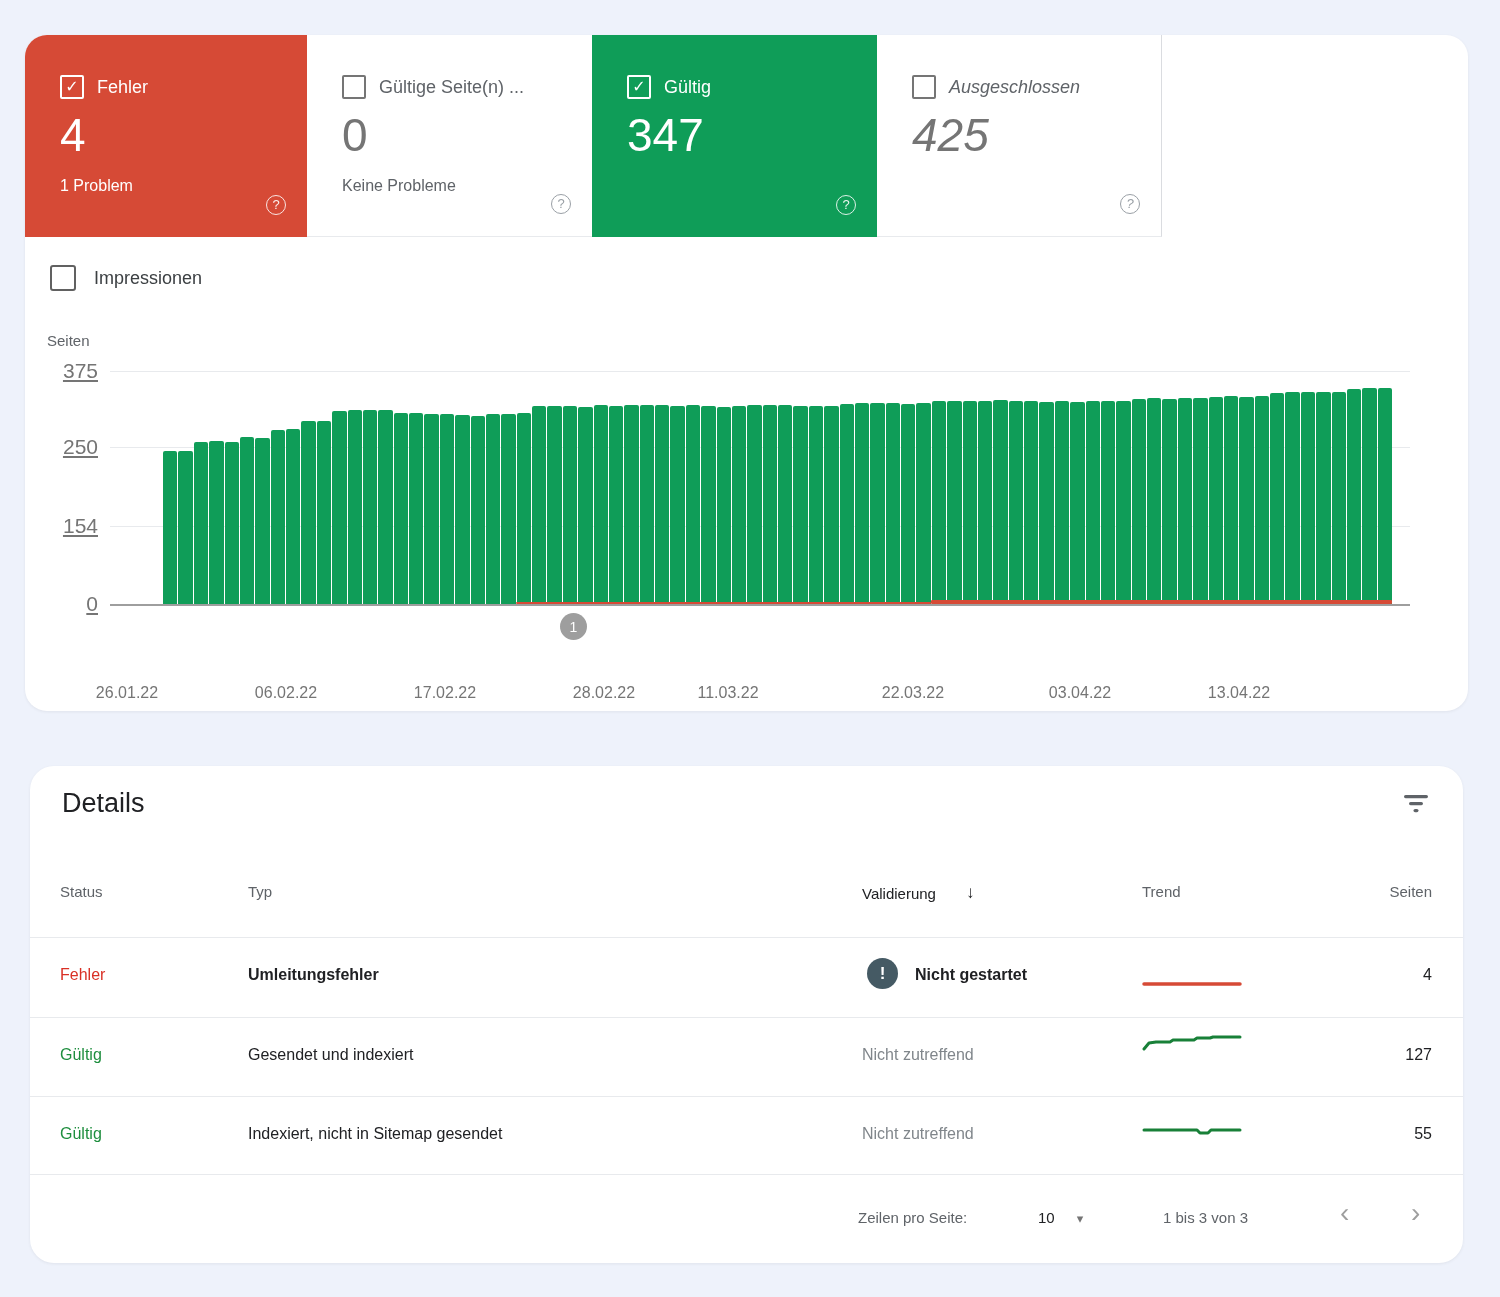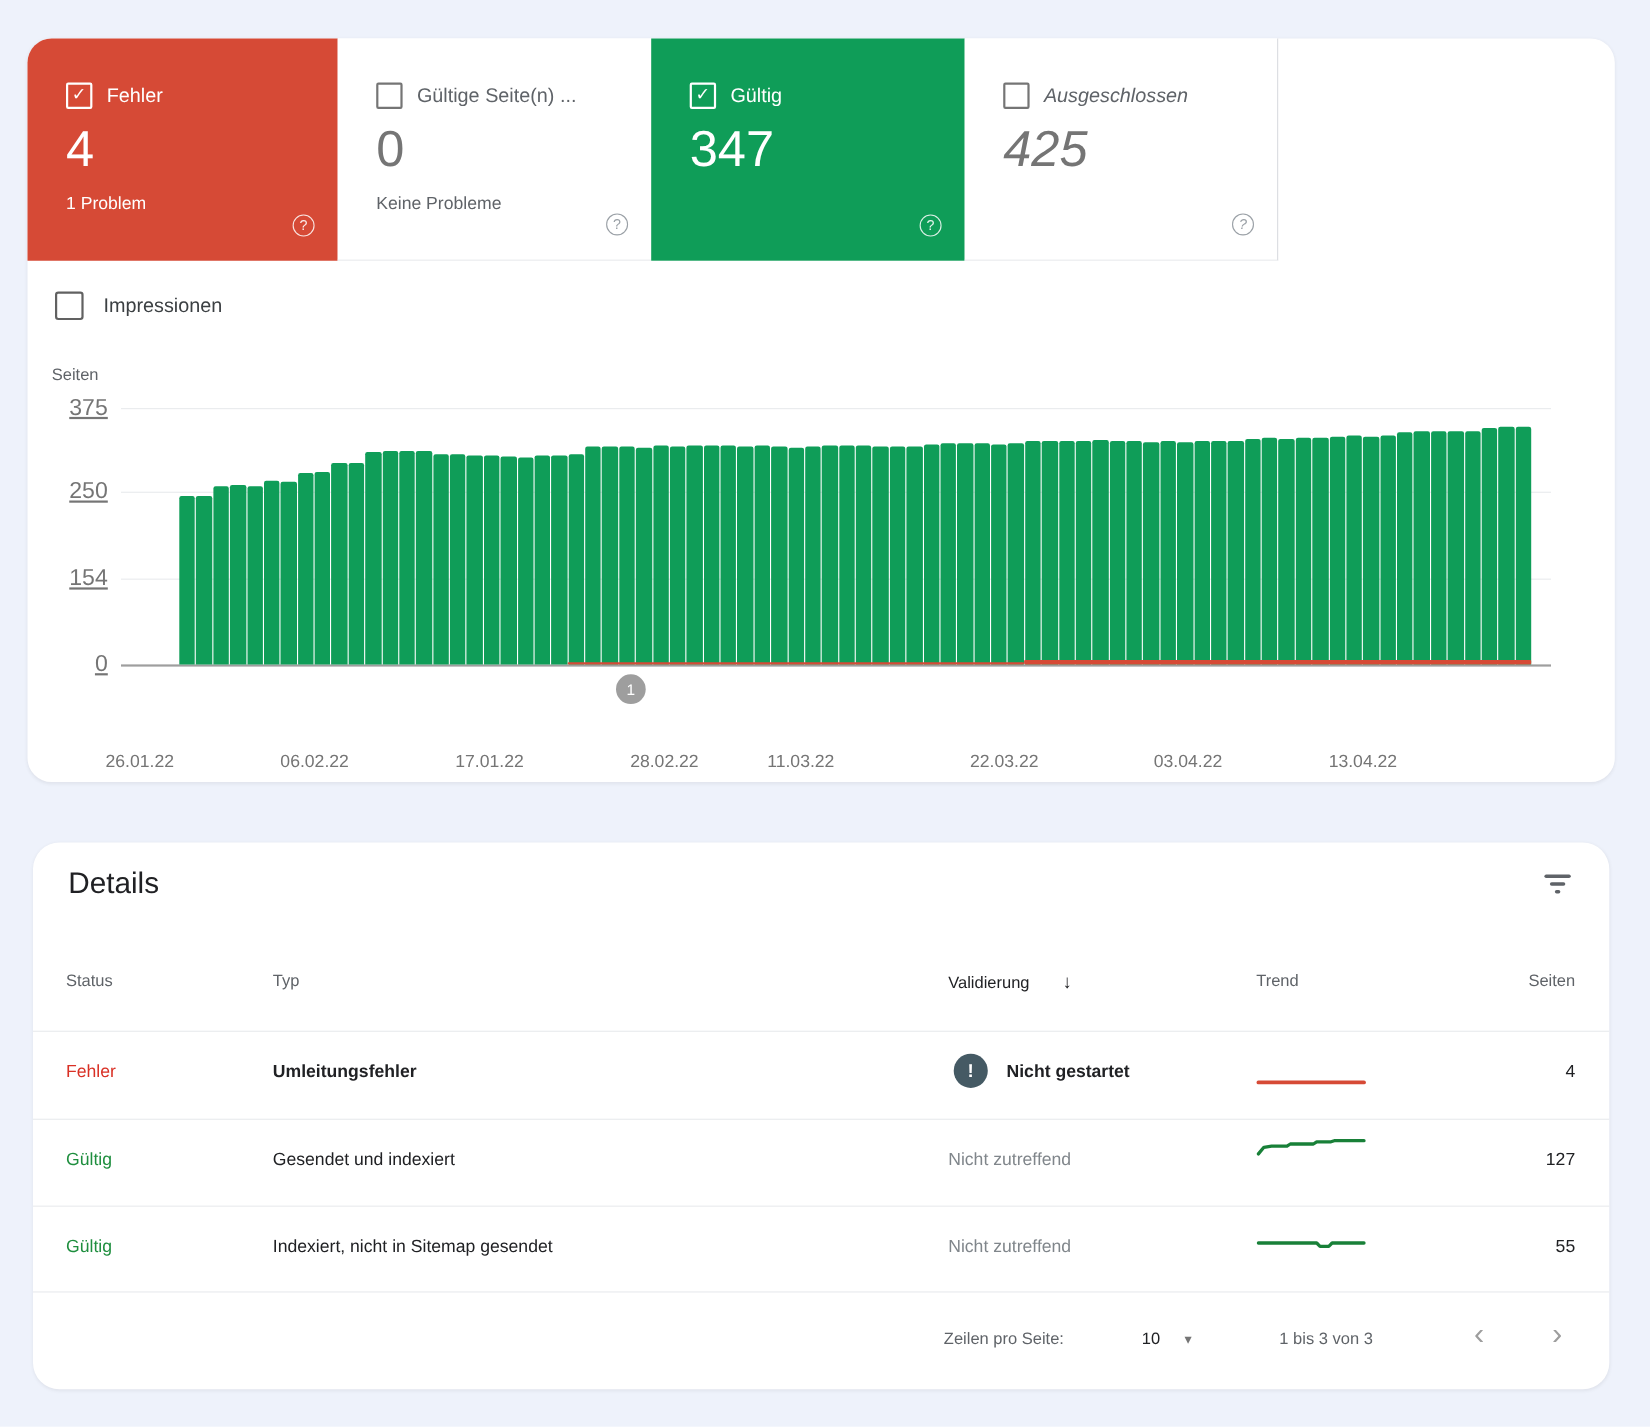--- a/index.html
+++ b/index.html
@@ -400,21 +400,21 @@
       <div class="error-strip" style="left: 353px; width: 415px; height: 2px;"></div>
       <div class="error-strip" style="left: 768px; width: 461px; height: 4px;"></div>
     </div>
   <div id="xlabels"></div>
 
   <div class="marker">
     <span>1</span>
   </div>
 <span class="xlabel" style="left: 42px;">26.01.22</span>
     <span class="xlabel" style="left: 201px;">06.02.22</span>
-    <span class="xlabel" style="left: 360px;">17.01.22</span>
+    <span class="xlabel" style="left: 360px;">17.02.22</span>
     <span class="xlabel" style="left: 519px;">28.02.22</span>
     <span class="xlabel" style="left: 643px;">11.03.22</span>
     <span class="xlabel" style="left: 828px;">22.03.22</span>
     <span class="xlabel" style="left: 995px;">03.04.22</span>
     <span class="xlabel" style="left: 1154px;">13.04.22</span>
   </div>
 
 <div class="details-card">
   <div class="details-title">Details</div>
 

